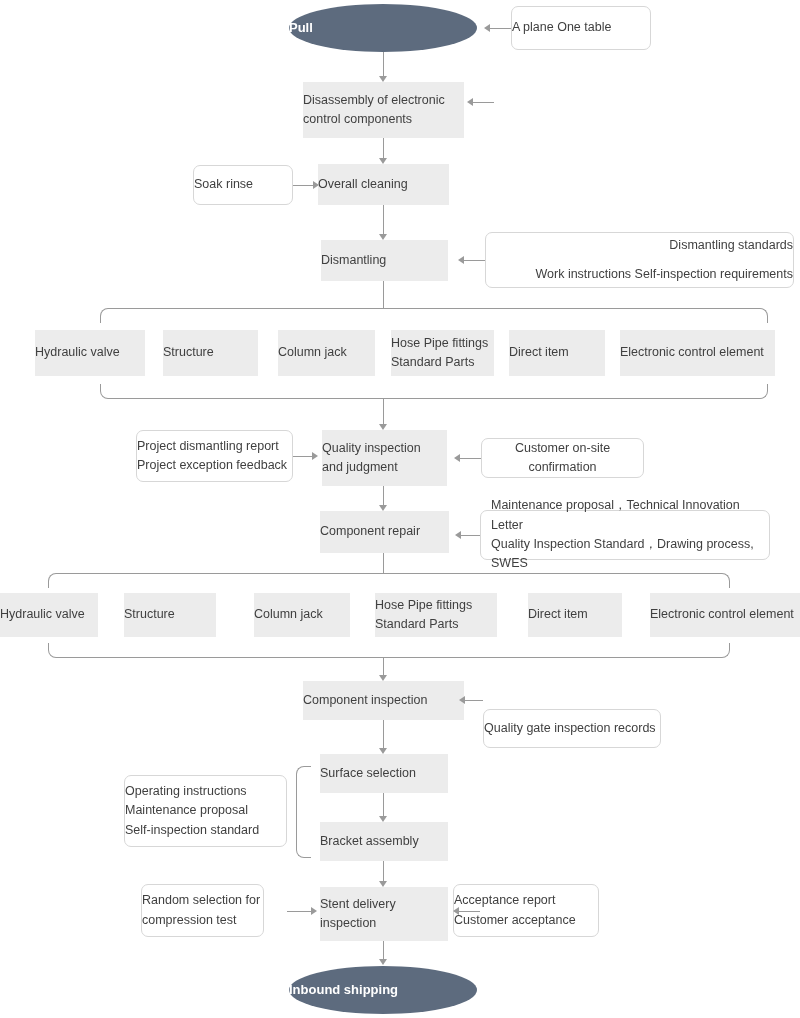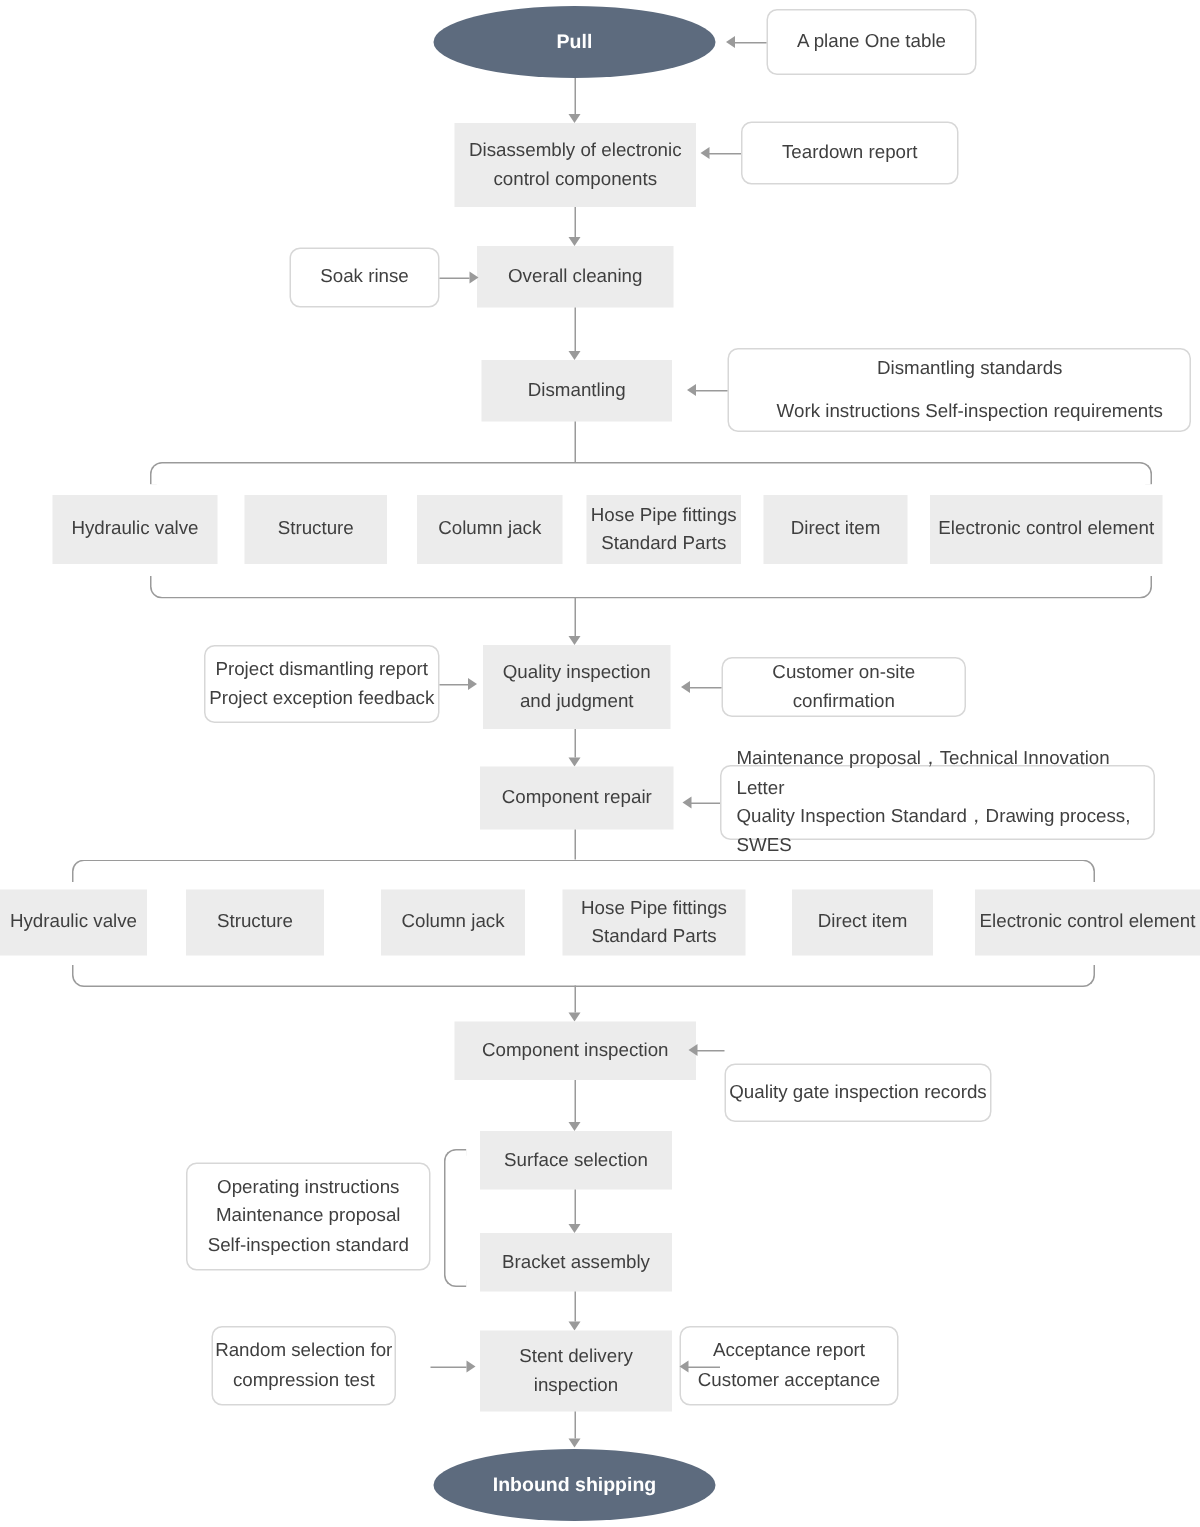--- a/index.html
+++ b/index.html
@@ -16,21 +16,21 @@
     width: 800px;
     height: 1018px;
     overflow: hidden;
     background: #ffffff;
   }
   .node {
     position: absolute;
     box-sizing: border-box;
     display: flex;
     flex-direction: column;
-    align-items: center;
+    align-items: flex-start;
     justify-content: center;
     text-align: center;
     font-size: 12.5px;
     line-height: 1.55;
     color: #3f3f3f;
   }
   .terminal {
     background: #5d6b7e;
     border-radius: 50%;
     color: #ffffff;
@@ -110,23 +110,20 @@
   <div class="arrow-left" style="left:484px; top:23.5px;"></div>
 
   <div class="line vline" style="left:383px; top:52px; height:24px;"></div>
   <div class="arrow-down" style="left:378.5px; top:76px;"></div>
 
   <div class="node process two-line" style="left:303px; top:82px; width:161px; height:56px;">
     <span>Disassembly of electronic</span>
     <span>control components</span>
   </div>
 
-  <div class="node doc" style="left:494px; top:81px; width:145px; height:42px;">
-    <span>Teardown report</span>
-  </div>
   <div class="line hline" style="left:472px; top:102px; width:22px;"></div>
   <div class="arrow-left" style="left:467px; top:97.5px;"></div>
 
   <div class="line vline" style="left:383px; top:138px; height:20px;"></div>
   <div class="arrow-down" style="left:378.5px; top:158px;"></div>
 
   <div class="node process" style="left:318px; top:164px; width:131px; height:41px;">
     <span>Overall cleaning</span>
   </div>
 
@@ -136,21 +133,21 @@
   <div class="line hline" style="left:293px; top:185px; width:20px;"></div>
   <div class="arrow-right" style="left:313px; top:180.5px;"></div>
 
   <div class="line vline" style="left:383px; top:205px; height:29px;"></div>
   <div class="arrow-down" style="left:378.5px; top:234px;"></div>
 
   <div class="node process" style="left:321px; top:240px; width:127px; height:41px;">
     <span>Dismantling</span>
   </div>
 
-  <div class="node doc two-line" style="left:485px; top:232px; width:309px; height:56px; align-items:center; padding-left:14px; text-align:left;gap:10px;">
+  <div class="node doc two-line" style="left:485px; top:232px; width:309px; height:56px; align-items:flex-end; padding-left:14px; text-align:left;gap:10px;">
     <span>Dismantling standards</span>
     <span>Work instructions   Self-inspection requirements</span>
   </div>
   <div class="line hline" style="left:463px; top:260px; width:22px;"></div>
   <div class="arrow-left" style="left:458px; top:255.5px;"></div>
 
   <div class="line vline" style="left:383px; top:281px; height:27px;"></div>
   <div class="brace" style="left:100px; top:308px; width:666px; height:14px; border-bottom:none;"></div>
 
   <div class="node process" style="left:35px; top:330px; width:110px; height:46px;">

